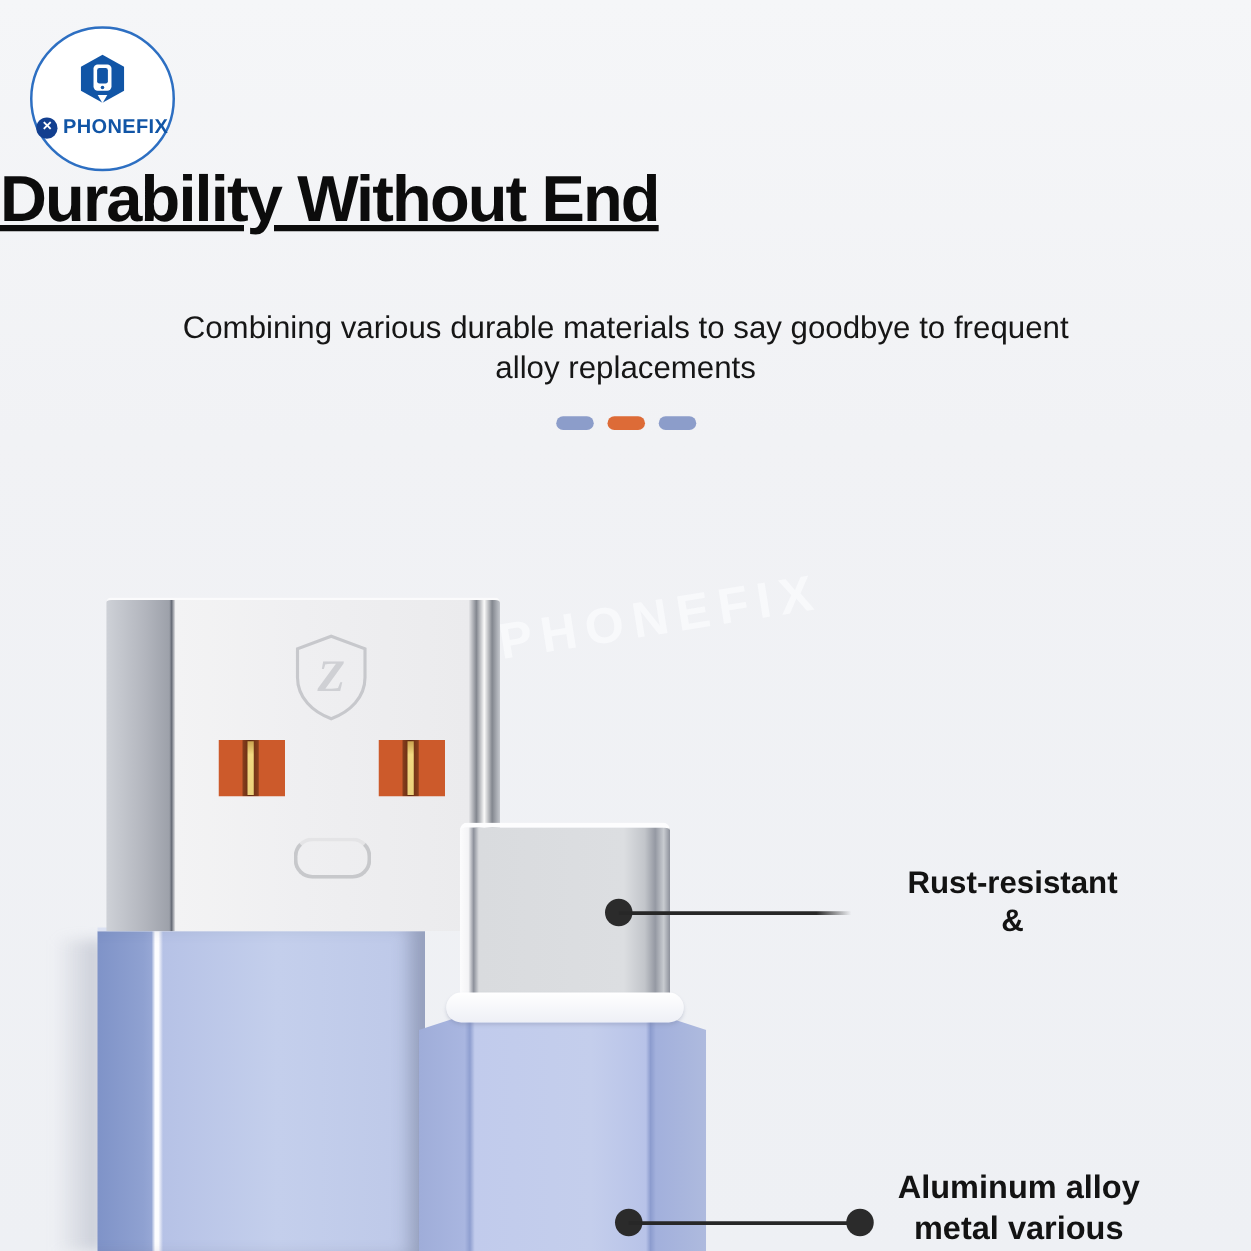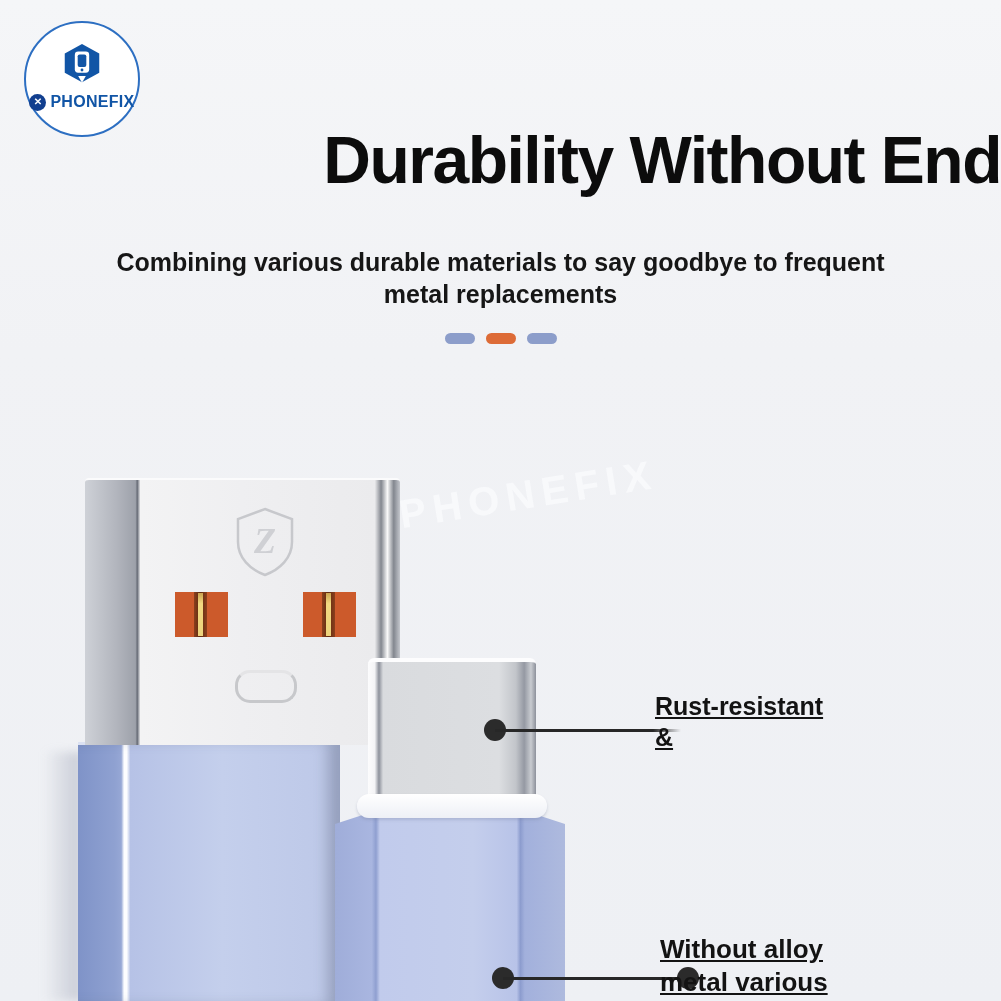--- a/index.html
+++ b/index.html
@@ -9,24 +9,24 @@
   
   .logo{position:absolute;left:24px;top:21px;width:116px;height:116px;border-radius:50%;
         background:#fff;border:2px solid #2d6fc2;box-sizing:border-box;}
   .logo-mark{position:absolute;left:50%;top:18px;transform:translateX(-50%);width:46px;height:46px;}
   .logo-row{position:absolute;left:0;right:0;bottom:24px;display:flex;align-items:center;justify-content:center;gap:4px;}
   .logo-badge{width:17px;height:17px;border-radius:50%;background:#123f8f;color:#fff;font-size:10px;
               font-weight:bold;display:flex;align-items:center;justify-content:center;line-height:1;}
   .logo-text{color:#1155a6;font-weight:bold;font-size:16px;letter-spacing:.3px;}
 
   
-  .headline{position:absolute;left:0;right:0;top:120px;text-align:right;color:#0c0c0c;
-            font-size:66px;line-height:80px;font-weight:900;letter-spacing:-1.5px;}
+  .headline{position:absolute;left:0;right:0;top:120px;text-align:left;color:#0c0c0c;
+            font-size:52px;line-height:80px;font-weight:900;letter-spacing:-1.5px;text-decoration:underline;}
   .subtitle{position:absolute;left:0;right:0;top:246px;text-align:center;color:#161616;
-            font-size:25px;line-height:32px;font-weight:bold;}
+            font-size:25px;line-height:32px;font-weight:normal;}
   .pills{position:absolute;left:0;right:0;top:333px;display:flex;justify-content:center;gap:11px;}
   .pill{width:30px;height:11px;border-radius:6px;}
 
   
   .watermark{position:absolute;left:398px;top:472px;transform:rotate(-9deg);
              font-size:40px;font-weight:bold;letter-spacing:7px;color:#fafbfd;opacity:.85;}
 
   
   .soft-shadow{position:absolute;left:44px;top:752px;width:38px;height:249px;
                background:linear-gradient(90deg,rgba(150,156,175,0),rgba(150,156,175,.45));filter:blur(5px);}
@@ -56,21 +56,21 @@
   .adapter-body{position:absolute;left:335px;top:812px;width:230px;height:189px;
       background:linear-gradient(90deg,#9fadd9 0%,#a9b6e0 16%,#8f9fd0 17.8%,#c1cbec 19.5%,#c4ceec 60%,
                  #b8c3e8 79%,#8c9cce 80.6%,#a2b0dc 82.5%,#aebade 100%);
       clip-path:polygon(0 12px,16% 0,84% 0,100% 12px,100% 100%,0 100%);
       box-shadow:-6px 0 8px rgba(90,100,130,.25);}
 
   
   .dot{position:absolute;width:22px;height:22px;border-radius:50%;background:#2b2b2b;}
   .pline{position:absolute;height:2.5px;background:linear-gradient(90deg,#272727 0%,#272727 85%,rgba(39,39,39,0) 100%);}
   .pline.solid{background:#272727;}
-  .callout-label{position:absolute;color:#131313;font-weight:bold;text-decoration:underline;}
+  .callout-label{position:absolute;text-align:center;color:#131313;font-weight:bold;}
   .label-rust{left:655px;top:691px;width:310px;font-size:25px;line-height:31px;}
   .label-casing{left:660px;top:933px;width:310px;font-size:26px;line-height:33px;}
 </style>
 </head>
 <body>
 
 <div class="stage">
 
   <div class="logo">
     <svg class="logo-mark" viewBox="0 0 48 48">
@@ -82,21 +82,21 @@
     </svg>
     <div class="logo-row">
       <span class="logo-badge">✕</span>
       <span class="logo-text">PHONEFIX</span>
     </div>
   </div>
 
   <div class="headline">Durability Without End</div>
   <div class="subtitle">
     <span>Combining various durable materials to say goodbye to frequent</span><br>
-    <span>metal replacements</span>
+    <span>alloy replacements</span>
   </div>
   <div class="pills">
     <span class="pill" style="background: rgb(140, 157, 202);"></span>
     <span class="pill" style="background: rgb(221, 107, 55);"></span>
     <span class="pill" style="background: rgb(140, 157, 202);"></span>
   </div>
 
   <div class="watermark">PHONEFIX</div>
 
   <div>
@@ -132,17 +132,17 @@
     <span>Rust-resistant</span><br>
     <span>&amp;</span><br>
   </div>
 
   <div>
     <span class="dot" style="left:492px;top:967px;"></span>
     <span class="pline solid" style="left:503px;top:977px;width:185px;"></span>
     <span class="dot" style="left:677px;top:967px;"></span>
   </div>
   <div class="callout-label label-casing">
-    <span>Without alloy</span><br>
+    <span>Aluminum alloy</span><br>
     <span>metal various</span>
   </div>
 
 </div>
 
 </body></html>

